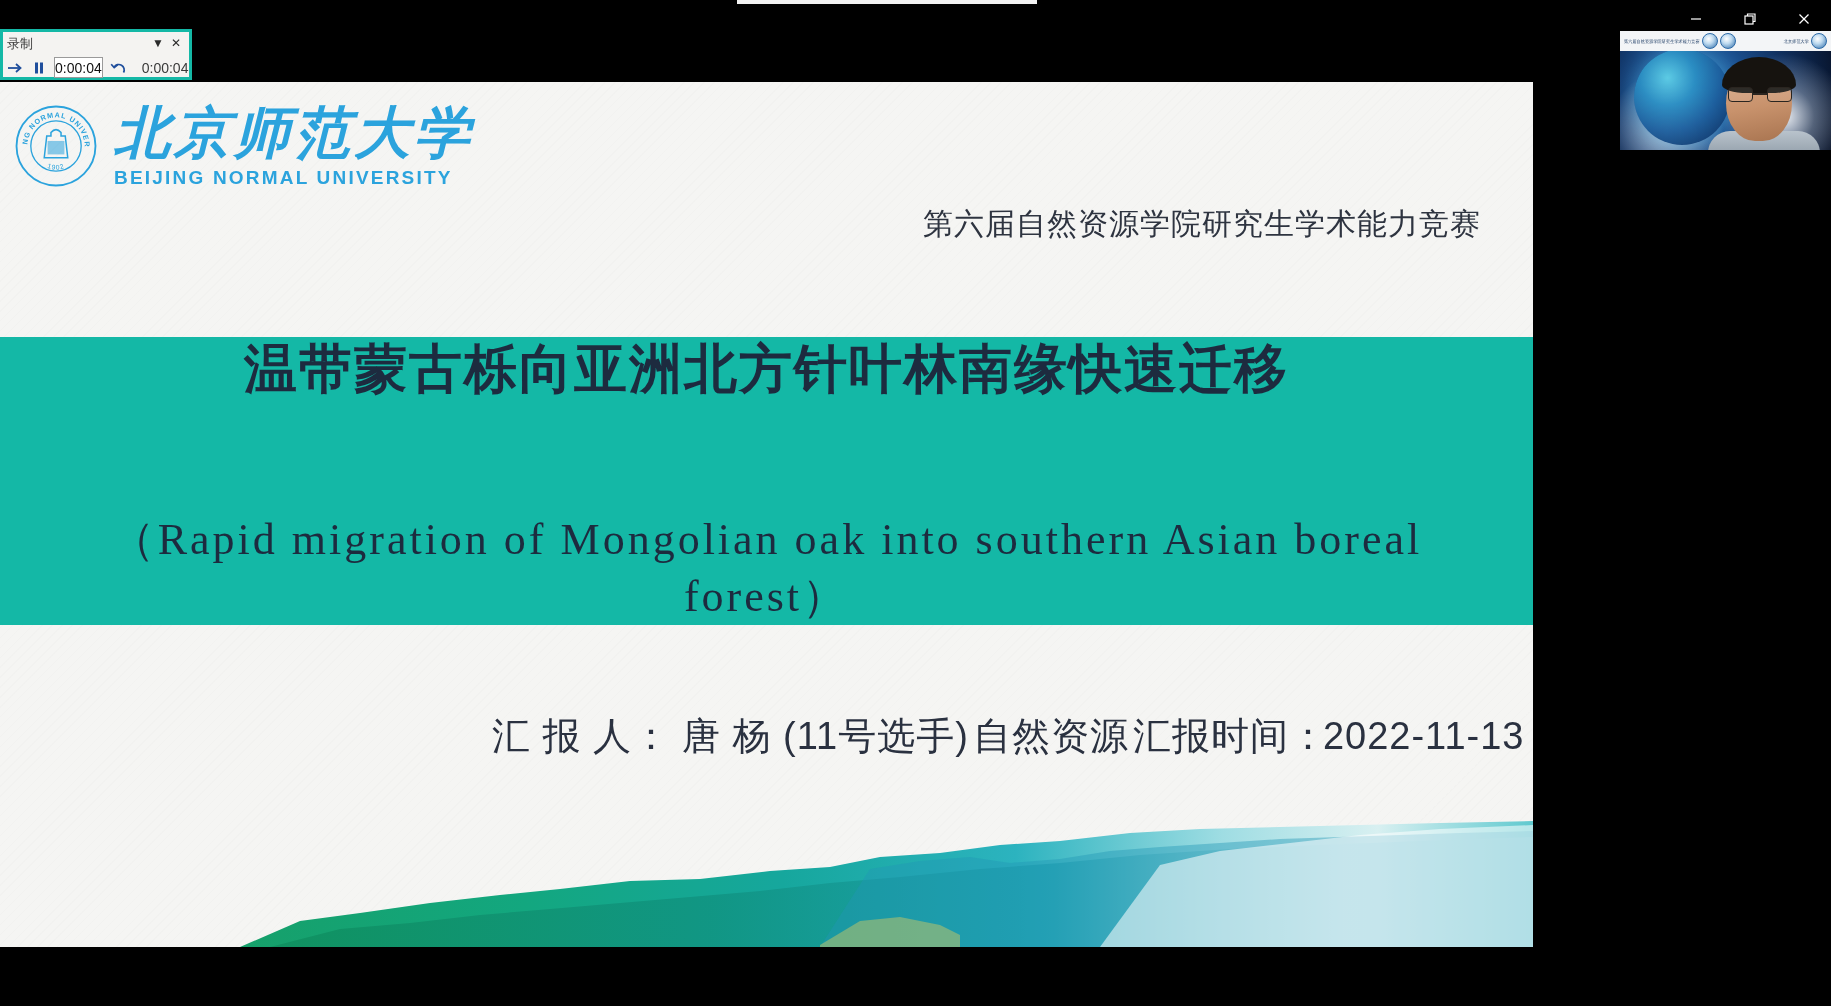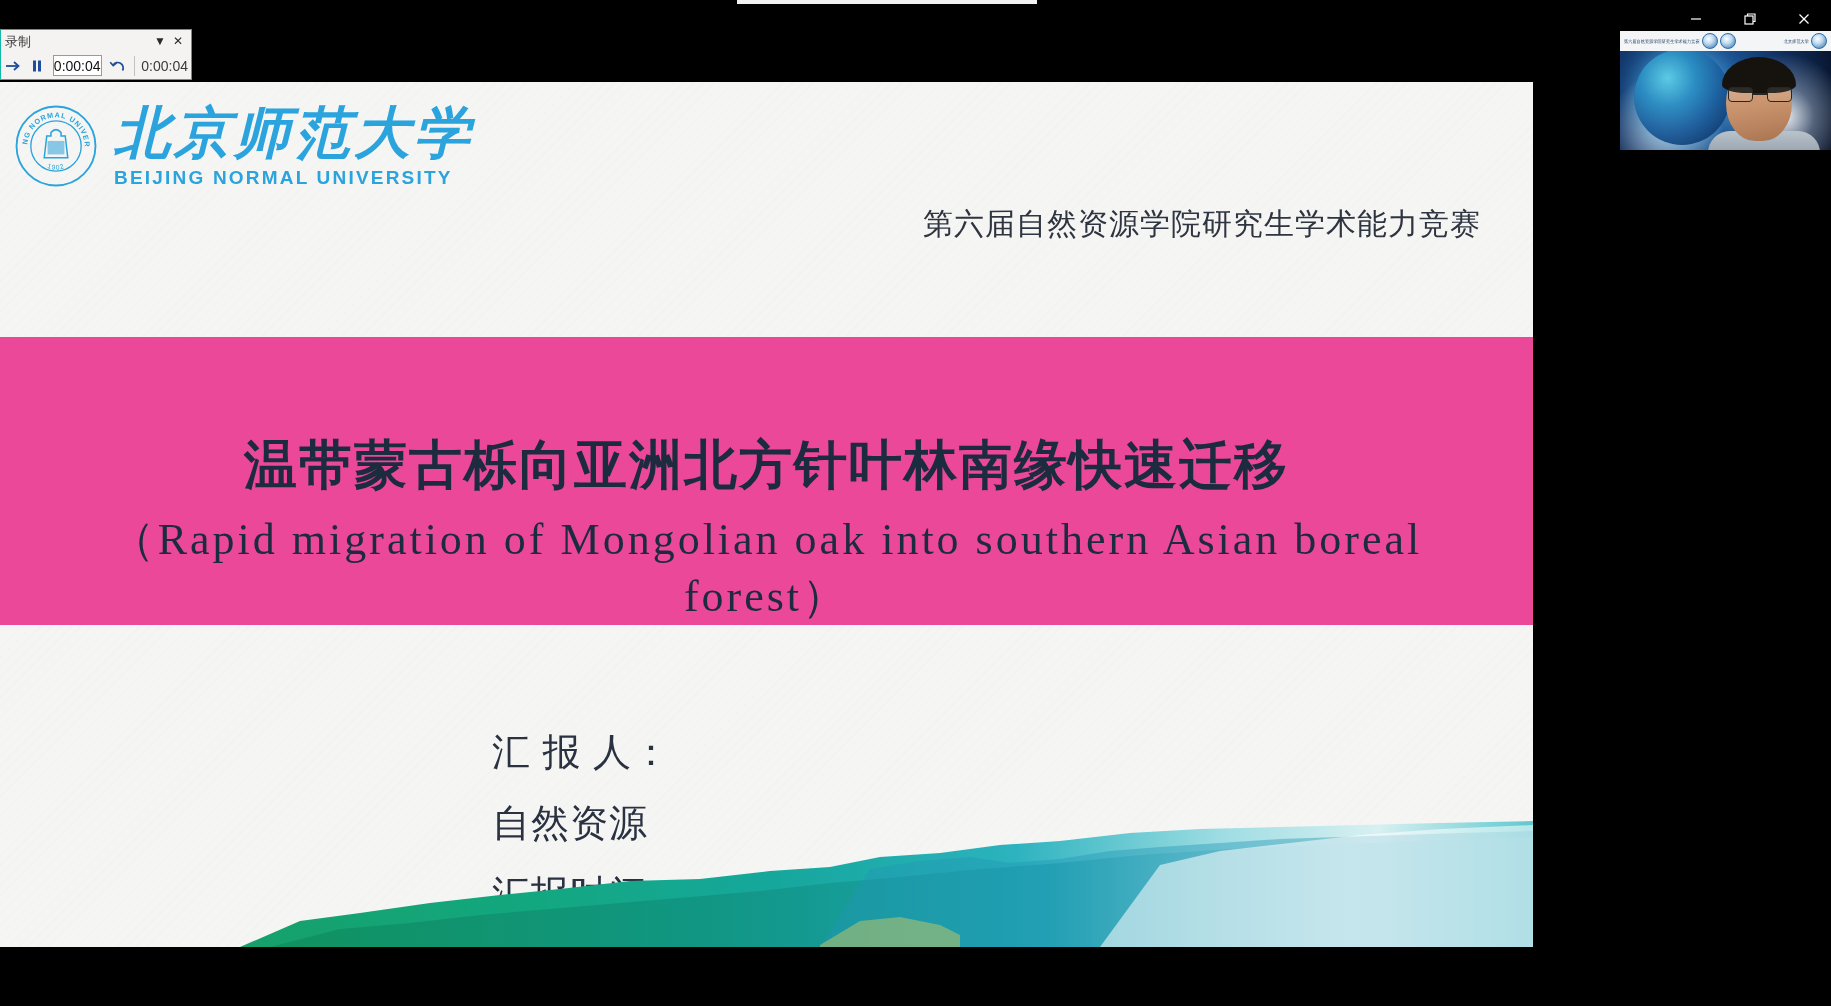--- a/index.html
+++ b/index.html
@@ -55,21 +55,21 @@
   .win-btn svg { display: block; }
 
   
   #recording-toolbar {
     position: absolute;
     left: 0;
     top: 29px;
     width: 192px;
     height: 51px;
     background: #f4f3f1;
-    border: 1px solid #14b8a6;
+    border: 3px solid #14b8a6;
     box-sizing: border-box;
     font-family: "Liberation Sans", sans-serif;
   }
   #rec-titlebar {
     height: 22px;
     display: flex;
     align-items: center;
     padding: 0 4px;
     box-sizing: border-box;
   }
@@ -218,26 +218,26 @@
     white-space: nowrap;
   }
 
   
   #title-band {
     position: absolute;
     left: 0;
     top: 255px;
     width: 100%;
     height: 288px;
-    background: #ec4899;
+    background: #14b8a6;
     z-index: 1;
     display: flex;
     flex-direction: column;
     align-items: center;
-    justify-content: flex-end;
+    justify-content: space-between;
   }
   #slide-title-cn {
     font-family: "Liberation Sans", sans-serif;
     font-size: 53px;
     font-weight: bold;
     color: #1d2b3f;
     letter-spacing: 2px;
     line-height: 1.2;
     text-align: center;
     white-space: nowrap;
@@ -250,25 +250,24 @@
     letter-spacing: 3px;
     line-height: 1.3;
     text-align: center;
     max-width: 1430px;
   }
 
   
   #presenter-info {
     position: absolute;
     left: 492px;
-    top: 645px;
+    top: 629px;
     z-index: 2;
     display: flex;
-    flex-direction: column;
-    gap: 20px;
+    gap: 4px;
   }
   .info-row {
     display: flex;
     align-items: baseline;
     font-size: 38px;
     color: #2a3140;
     white-space: nowrap;
   }
   .info-label {
     display: inline-block;
@@ -503,20 +502,21 @@
     </div>
 
     <div id="title-band">
       <div id="slide-title-cn">温带蒙古栎向亚洲北方针叶林南缘快速迁移</div>
       <div id="slide-title-en">（Rapid migration of Mongolian oak into southern Asian boreal forest）</div>
     </div>
 
     <div id="presenter-info">
       <div class="info-row">
         <span class="info-label">汇 报 人：</span>
+        <span class="info-value">唐 杨 (11号选手)</span>
       </div>
       <div class="info-row">
         <span class="info-value">自然资源</span>
       </div>
       <div class="info-row">
         <span class="info-label">汇报时间：</span>
         <span class="info-value">2022-11-13</span>
       </div>
     </div>
 

